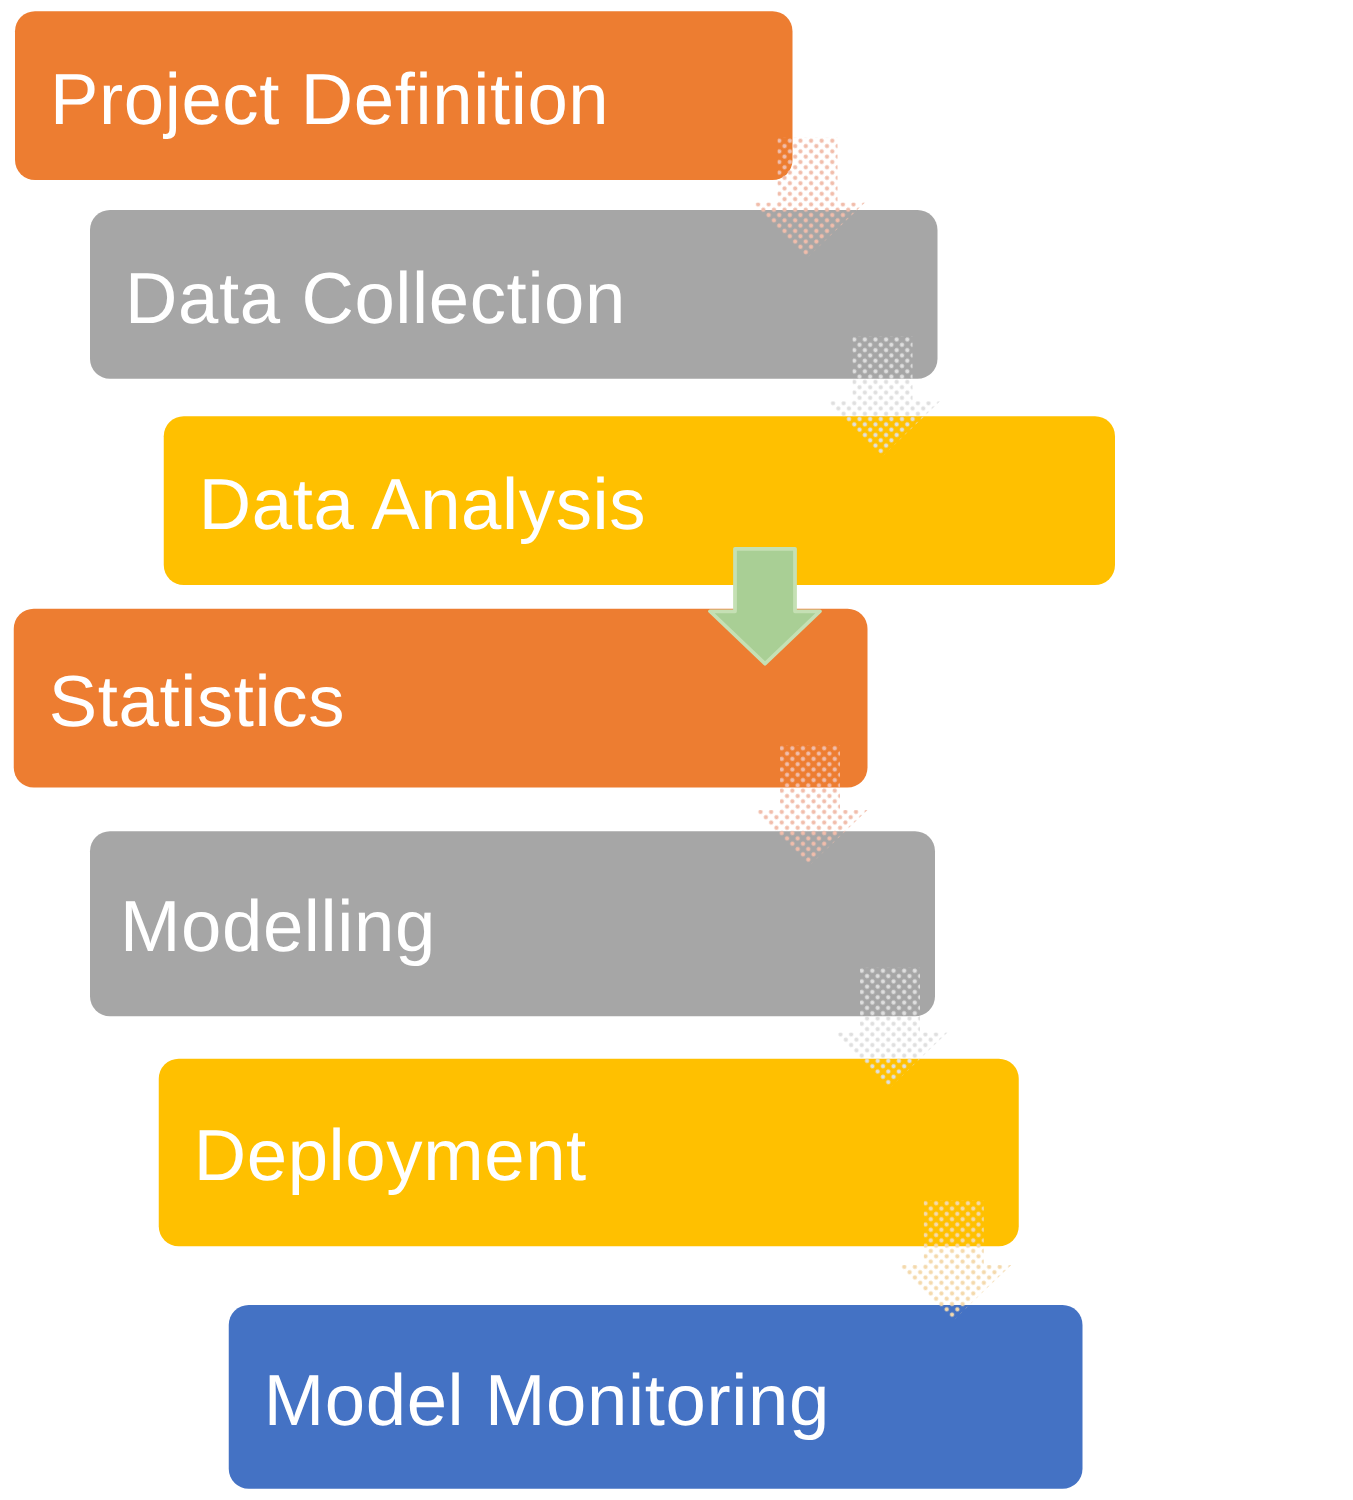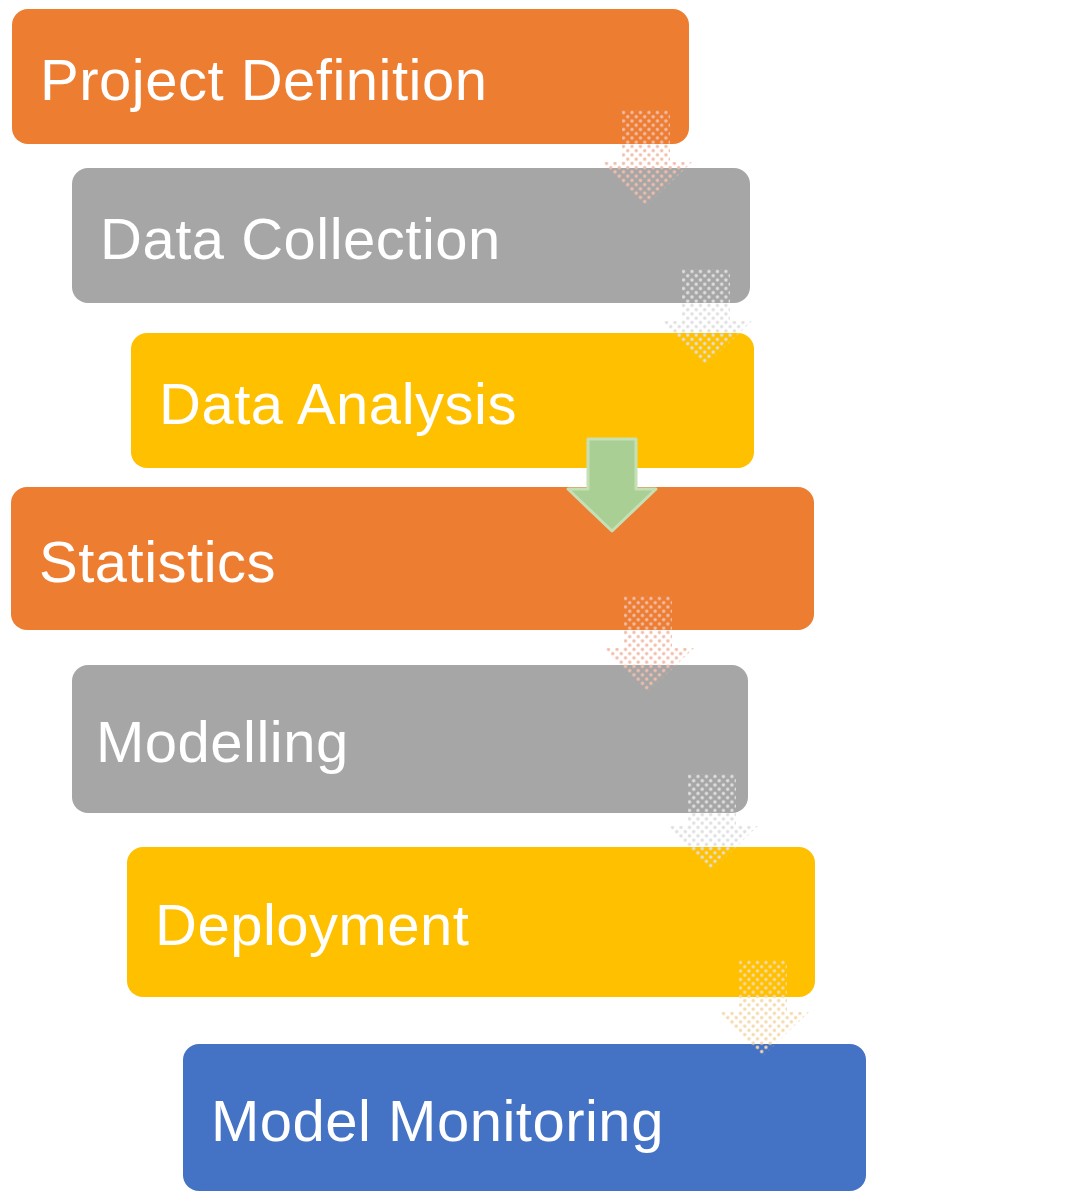--- a/index.html
+++ b/index.html
@@ -22,24 +22,24 @@
     align-items: center;
     padding-left: 28px;
     box-sizing: border-box;
     color: #FFFFFF;
     font-size: 58px;
     line-height: 1;
     letter-spacing: 0.5px;
     z-index: 1;
   }
   .step span { transform: translateY(3px); }
-  .s1 { left: 12px;  top: 9px;    width: 677px; height: 135px; }
+  .s1 { left: 12px;  top: 9px;    width: 622px; height: 135px; }
   .s2 { left: 72px;  top: 168px;  width: 678px; height: 135px; }
-  .s3 { left: 131px; top: 333px;  width: 623px; height: 135px; }
-  .s4 { left: 11px;  top: 487px;  width: 803px; height: 143px; }
+  .s3 { left: 131px; top: 333px;  width: 761px; height: 135px; }
+  .s4 { left: 11px;  top: 487px;  width: 683px; height: 143px; }
   .s5 { left: 72px;  top: 665px;  width: 676px; height: 148px; padding-left: 24px; }
   .s6 { left: 127px; top: 847px;  width: 688px; height: 150px; }
   .s7 { left: 183px; top: 1044px; width: 683px; height: 147px; }
   .arrow {
     position: absolute;
     width: 96px;
     height: 96px;
     z-index: 2;
   }
   .a1 { left: 598px; top: 110px; }

